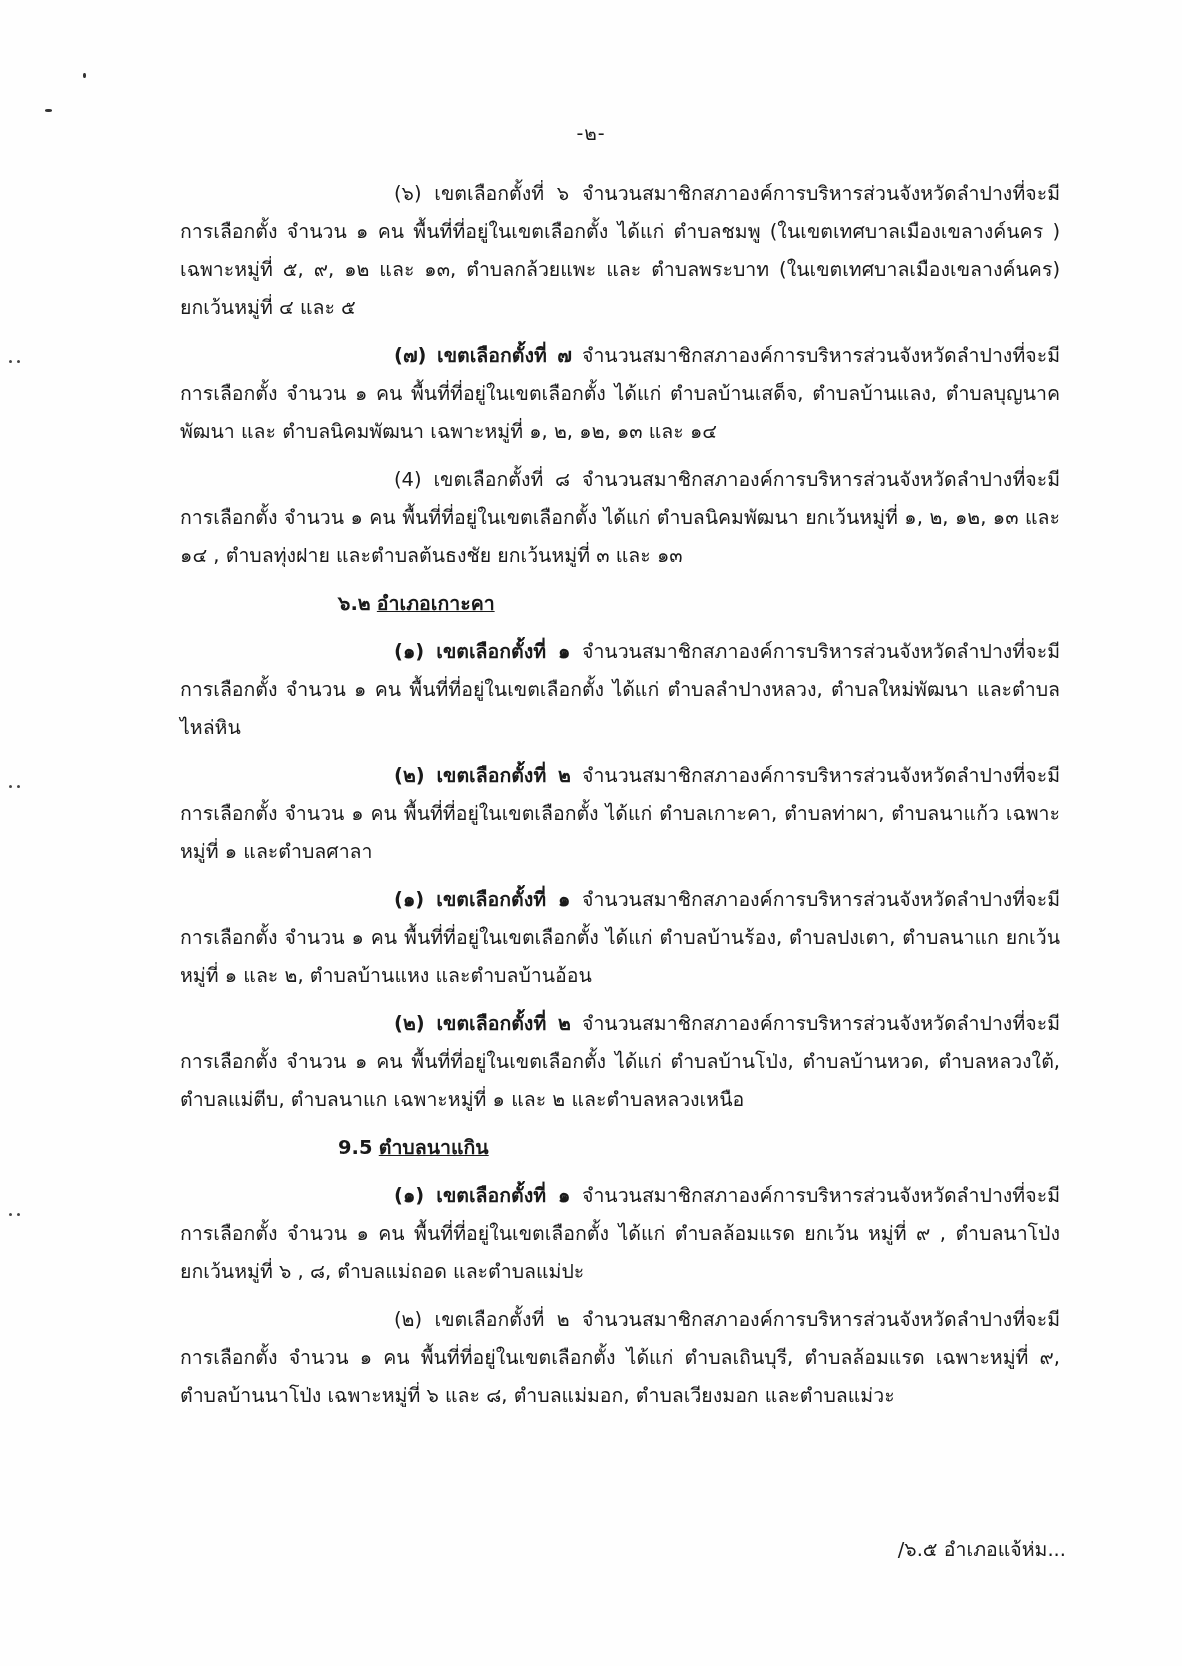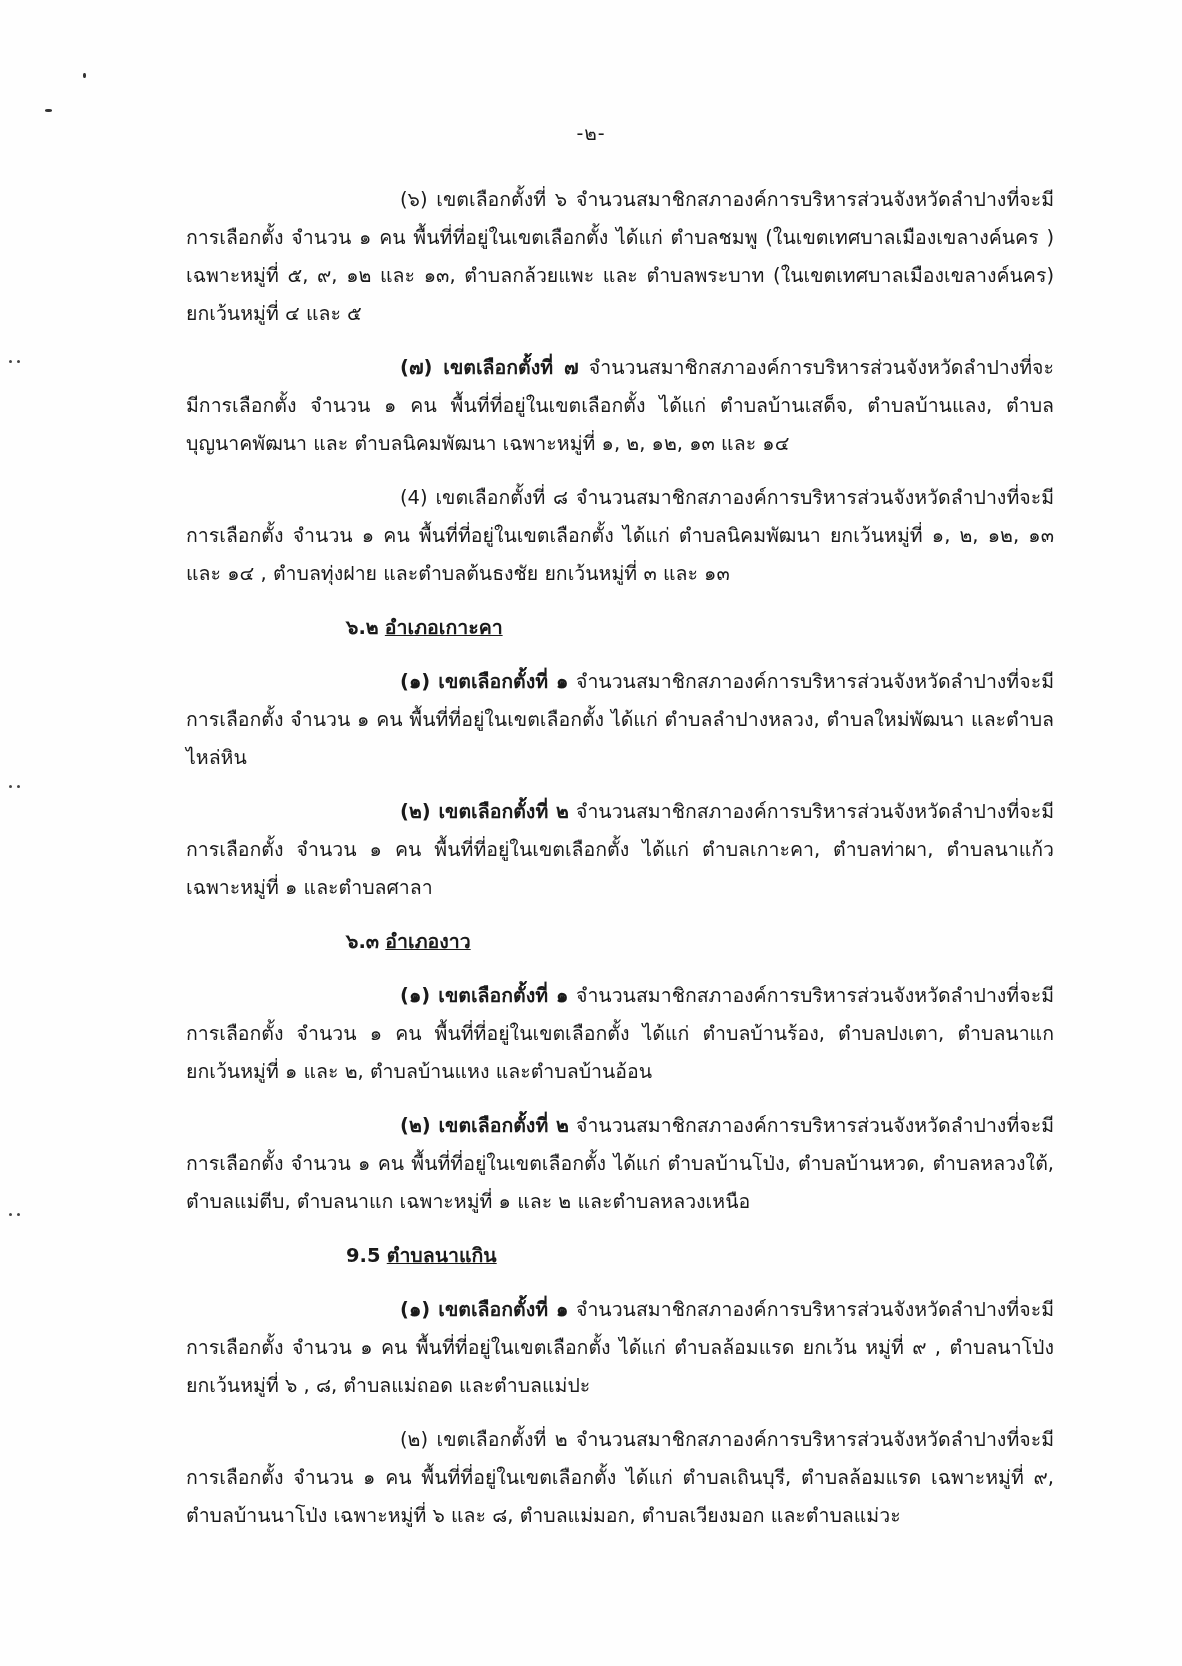--- a/index.html
+++ b/index.html
@@ -35,34 +35,34 @@
       position: absolute;
       left: 170px;
       top: 165px;
       width: 900px;
       font-size: 19.5px;
       line-height: 38px;
     }
     .para {
       text-align: justify;
       text-align-last: left;
-      margin: 16px;
+      margin: 10px;
     }
     .para .indent {
       display: inline-block;
       width: 214px;
     }
     .para .lead {
       font-weight: bold;
     }
     .para .lead.light {
       font-weight: normal;
     }
     .section-head {
-      margin: 16px;
+      margin: 8px;
       padding-left: 160px;
       height: 38px;
     }
     .section-head .num {
       font-weight: bold;
     }
     .section-head .name {
       font-weight: bold;
       text-decoration: underline;
     }
@@ -110,26 +110,26 @@
       <p class="para"><span class="indent"></span><span class="lead light">(4) เขตเลือกตั้งที่ ๘</span><span> จำนวนสมาชิกสภาองค์การบริหารส่วนจังหวัดลำปางที่จะมีการเลือกตั้ง จำนวน ๑ คน พื้นที่ที่อยู่ในเขตเลือกตั้ง ได้แก่ ตำบลนิคมพัฒนา ยกเว้นหมู่ที่ ๑, ๒, ๑๒, ๑๓ และ ๑๔ , ตำบลทุ่งฝาย และตำบลต้นธงชัย ยกเว้นหมู่ที่ ๓ และ ๑๓</span></p>
     </div>
 
     <div>
       <p class="section-head"><span class="num">๖.๒</span> <span class="name">อำเภอเกาะคา</span></p>
       <p class="para"><span class="indent"></span><span class="lead">(๑) เขตเลือกตั้งที่ ๑</span><span> จำนวนสมาชิกสภาองค์การบริหารส่วนจังหวัดลำปางที่จะมีการเลือกตั้ง จำนวน ๑ คน พื้นที่ที่อยู่ในเขตเลือกตั้ง ได้แก่ ตำบลลำปางหลวง, ตำบลใหม่พัฒนา และตำบลไหล่หิน</span></p>
       <p class="para"><span class="indent"></span><span class="lead">(๒) เขตเลือกตั้งที่ ๒</span><span> จำนวนสมาชิกสภาองค์การบริหารส่วนจังหวัดลำปางที่จะมีการเลือกตั้ง จำนวน ๑ คน พื้นที่ที่อยู่ในเขตเลือกตั้ง ได้แก่ ตำบลเกาะคา, ตำบลท่าผา, ตำบลนาแก้ว เฉพาะหมู่ที่ ๑ และตำบลศาลา</span></p>
     </div>
 
     <div>
-      <p class="section-head"><span class="num">๖.๓</span> <span class="name">อำเภองาว</span></p>
       <p class="para"><span class="indent"></span><span class="lead">(๑) เขตเลือกตั้งที่ ๑</span><span> จำนวนสมาชิกสภาองค์การบริหารส่วนจังหวัดลำปางที่จะมีการเลือกตั้ง จำนวน ๑ คน พื้นที่ที่อยู่ในเขตเลือกตั้ง ได้แก่ ตำบลบ้านร้อง, ตำบลปงเตา, ตำบลนาแก ยกเว้นหมู่ที่ ๑ และ ๒, ตำบลบ้านแหง และตำบลบ้านอ้อน</span></p>
       <p class="para"><span class="indent"></span><span class="lead">(๒) เขตเลือกตั้งที่ ๒</span><span> จำนวนสมาชิกสภาองค์การบริหารส่วนจังหวัดลำปางที่จะมีการเลือกตั้ง จำนวน ๑ คน พื้นที่ที่อยู่ในเขตเลือกตั้ง ได้แก่ ตำบลบ้านโป่ง, ตำบลบ้านหวด, ตำบลหลวงใต้, ตำบลแม่ตีบ, ตำบลนาแก เฉพาะหมู่ที่ ๑ และ ๒ และตำบลหลวงเหนือ</span></p>
     </div>
 
     <div>
       <p class="section-head"><span class="num">9.5</span> <span class="name">ตำบลนาแกิน</span></p>
       <p class="para"><span class="indent"></span><span class="lead">(๑) เขตเลือกตั้งที่ ๑</span><span> จำนวนสมาชิกสภาองค์การบริหารส่วนจังหวัดลำปางที่จะมีการเลือกตั้ง จำนวน ๑ คน พื้นที่ที่อยู่ในเขตเลือกตั้ง ได้แก่ ตำบลล้อมแรด ยกเว้น หมู่ที่  ๙ , ตำบลนาโป่ง ยกเว้นหมู่ที่ ๖ , ๘, ตำบลแม่ถอด และตำบลแม่ปะ</span></p>
       <p class="para"><span class="indent"></span><span class="lead light">(๒) เขตเลือกตั้งที่ ๒</span><span> จำนวนสมาชิกสภาองค์การบริหารส่วนจังหวัดลำปางที่จะมีการเลือกตั้ง จำนวน ๑ คน พื้นที่ที่อยู่ในเขตเลือกตั้ง ได้แก่ ตำบลเถินบุรี, ตำบลล้อมแรด เฉพาะหมู่ที่ ๙, ตำบลบ้านนาโป่ง เฉพาะหมู่ที่ ๖ และ ๘, ตำบลแม่มอก, ตำบลเวียงมอก และตำบลแม่วะ</span></p>
     </div>
 
   </div>
 
+  <div class="continuation">/๖.๕ อำเภอแจ้ห่ม...</div>
 </div>
 
 </body></html>

